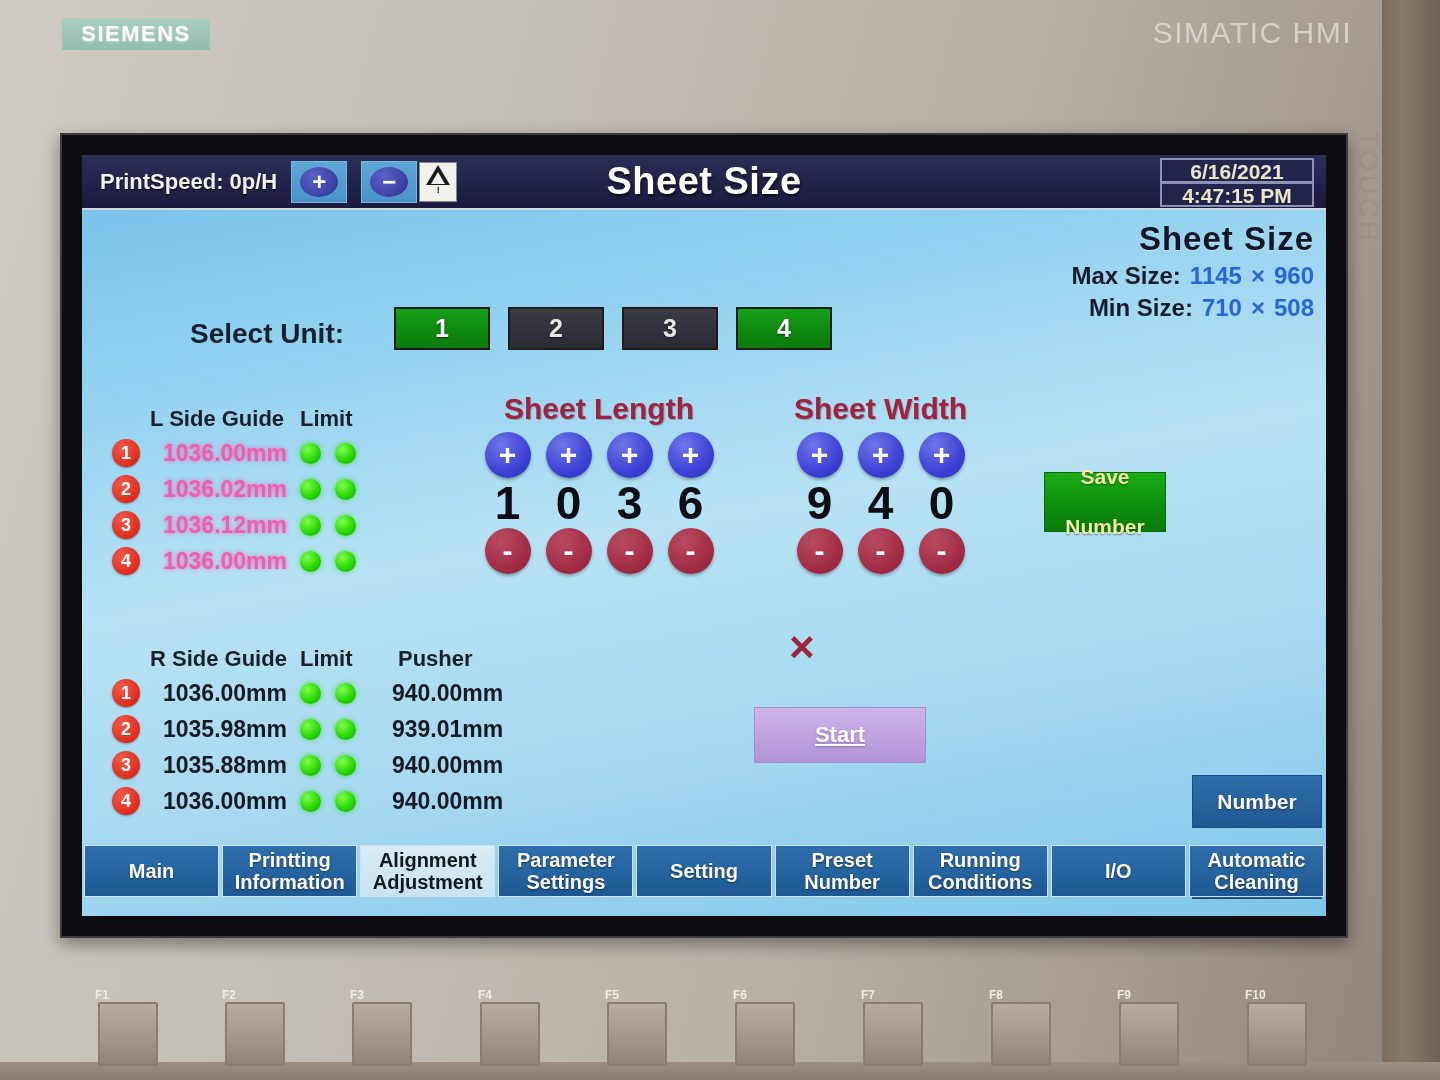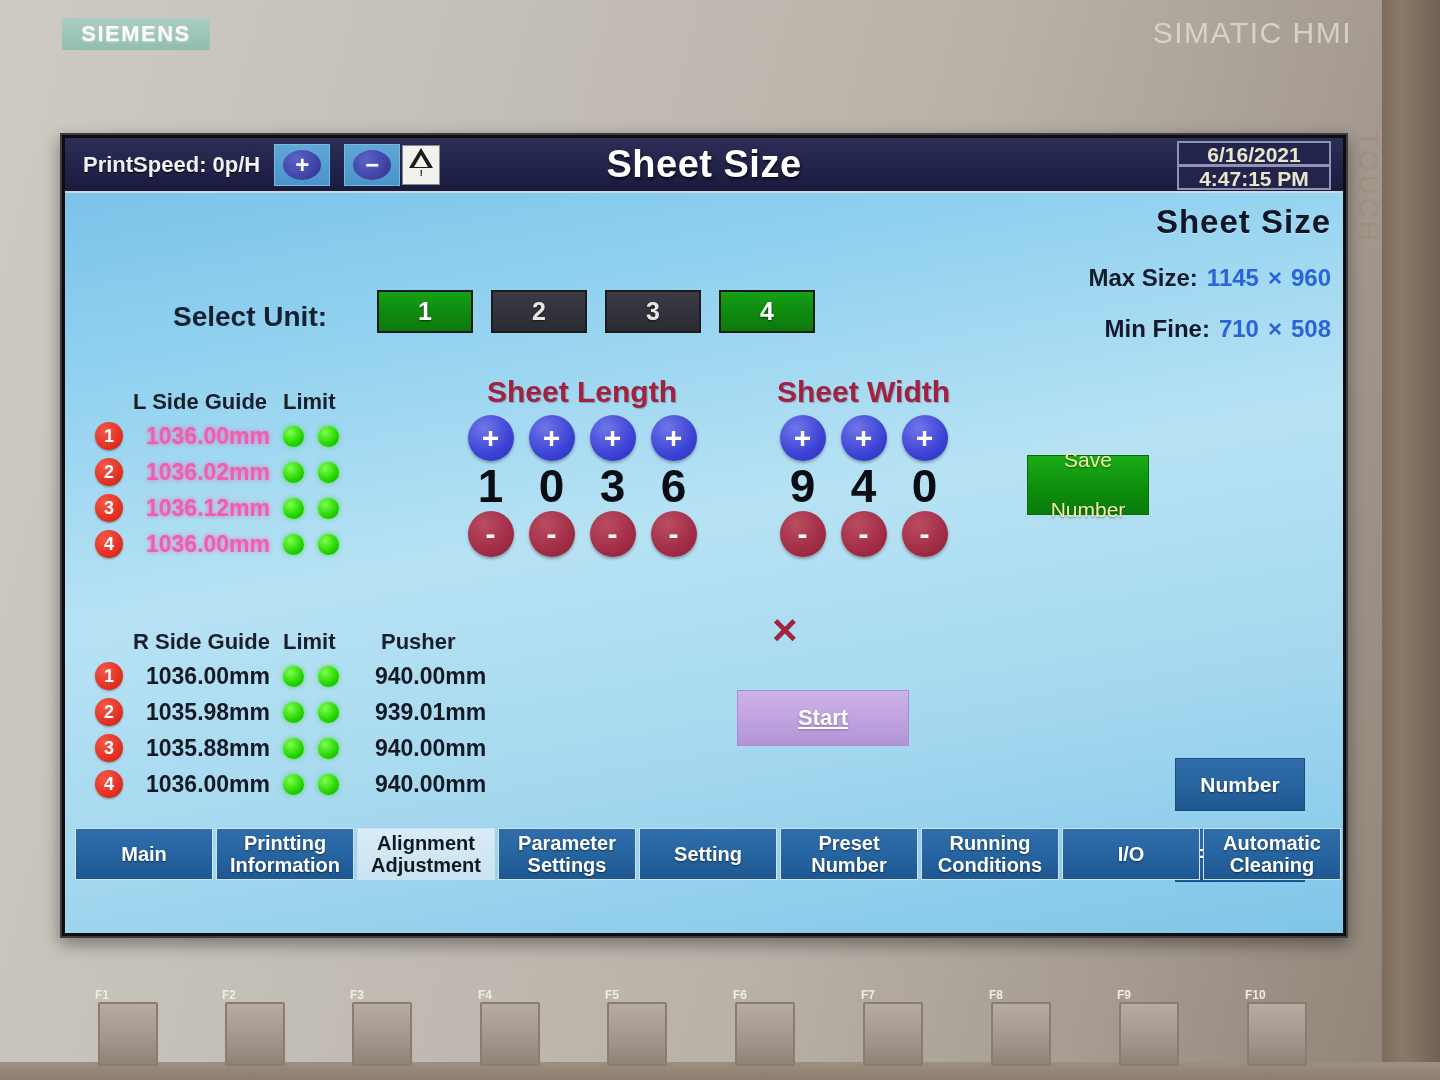--- a/index.html
+++ b/index.html
@@ -62,21 +62,21 @@
     writing-mode: vertical-rl;
     opacity: .7;
   }
 
   
   #screen-frame {
     position: absolute;
     left: 60px; top: 133px;
     width: 1288px; height: 805px;
     background: #0d0d11;
-    padding: 3px;
+    padding: 20px;
     border: 2px solid #3b3b40;
     box-shadow: 0 6px 16px rgba(0,0,0,.4);
   }
   #screen {
     position: relative;
     width: 100%; height: 100%;
     background: linear-gradient(170deg,#74bfe8 0%, #8fd0ef 22%, #b7e2f4 48%, #a5d8ef 72%, #7fc6e9 100%);
     overflow: hidden;
   }
 
@@ -172,21 +172,21 @@
   #sheet-size-info .sst {
     font-size: 33px; font-weight: bold; color: #0f1626;
     letter-spacing: 1px; margin-bottom: 4px;
     text-shadow: 0 1px 0 rgba(255,255,255,.35);
   }
   .size-row {
     font-size: 24px; font-weight: bold;
     color: #141b2b; margin-top: 4px;
     display: flex; justify-content: flex-end; align-items: baseline; gap: 9px;
   }
-  .size-row .val { color: #2a64d8; margin-top: 19px; }
+  .size-row .val { color: #2a64d8; }
   .size-row .xm  { color: #2a64d8; font-weight: bold; }
 
   
   #select-unit-label {
     position: absolute; left: 92px; top: 108px;
     font-size: 28px; font-weight: bold; color: #16202f; margin-left: 16px;
   }
   .unit-btn {
     position: absolute; top: 97px;
     width: 96px; height: 43px;
@@ -271,21 +271,21 @@
     font-size: 44px; font-weight: bold; color: #9e2540;
   }
 
   
   #save-number {
     position: absolute; left: 962px; top: 262px;
     width: 122px; height: 60px;
     background: linear-gradient(180deg,#1aad17 0%, #0c8f0c 55%, #0b7b0b 100%);
     border: 1px solid #0a6b0a;
     color: #f2f4a8;
-    font-size: 21px; font-weight: normal;
+    font-size: 21px; font-weight: bold;
     display: flex; flex-direction: column; align-items: center; justify-content: center;
     line-height: 24px;
     text-shadow: 0 1px 2px rgba(0,0,0,.45);
     gap: 26px;
   }
 
   
   #start-btn {
     position: absolute; left: 672px; top: 497px;
     width: 172px; height: 56px;
@@ -304,21 +304,21 @@
     width: 130px; height: 53px;
     background: linear-gradient(180deg,#2f6ca8 0%, #28659f 50%, #1f5791 100%);
     border: 1px solid #1a4d81;
     color: #fff; font-size: 21px; font-weight: bold;
     display: flex; align-items: center; justify-content: center;
     text-shadow: 0 1px 2px rgba(0,0,0,.5);
   }
 
   
   #tabs {
-    position: absolute; left: 8px; right: 0; bottom: 0;
+    position: absolute; left: 0; right: 0; bottom: 0;
     height: 55px;
     display: flex;
     gap: 3px;
     padding: 0 2px 3px 2px;
     background: transparent;
   }
   .tab {
     flex: 1 1 0;
     background: linear-gradient(180deg,#2f6eab 0%, #2766a2 45%, #1e5791 100%);
     border: 1px solid #cfe2ef;
@@ -393,21 +393,21 @@
 
         <div id="sheet-size-info">
           <div class="sst">Sheet  Size</div>
           <div class="size-row">
             <span>Max Size:</span>
             <span class="val">1145</span>
             <span class="xm">×</span>
             <span class="val">960</span>
           </div>
           <div class="size-row">
-            <span>Min Fine:</span>
+            <span>Min Size:</span>
             <span class="val">710</span>
             <span class="xm">×</span>
             <span class="val">508</span>
           </div>
         </div>
 
         <div id="select-unit-label">Select Unit:</div>
         <div class="unit-btn unit-on" style="left:312px">1</div>
         <div class="unit-btn unit-off" style="left:426px">2</div>
         <div class="unit-btn unit-off" style="left:540px">3</div>

